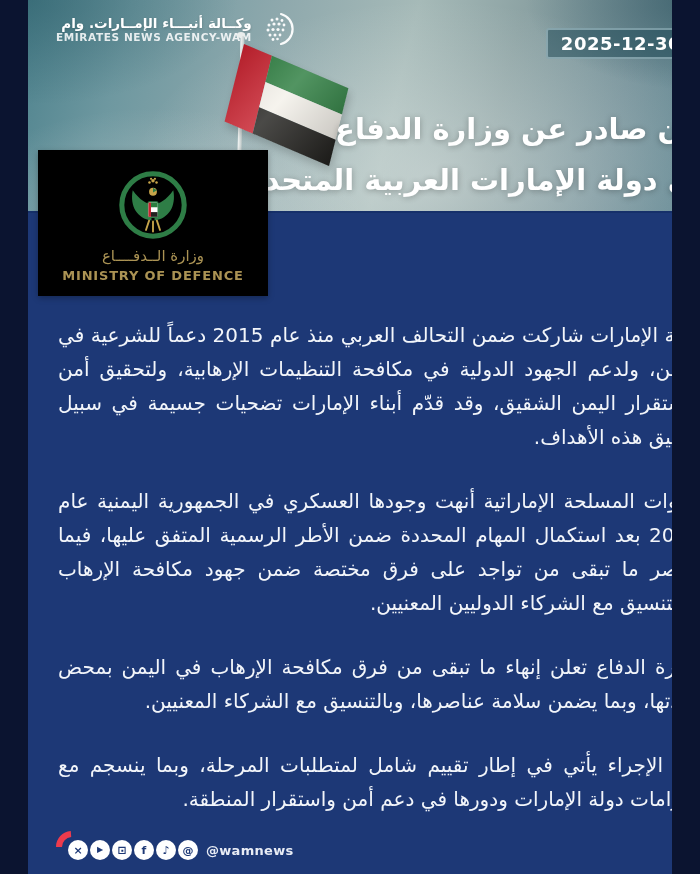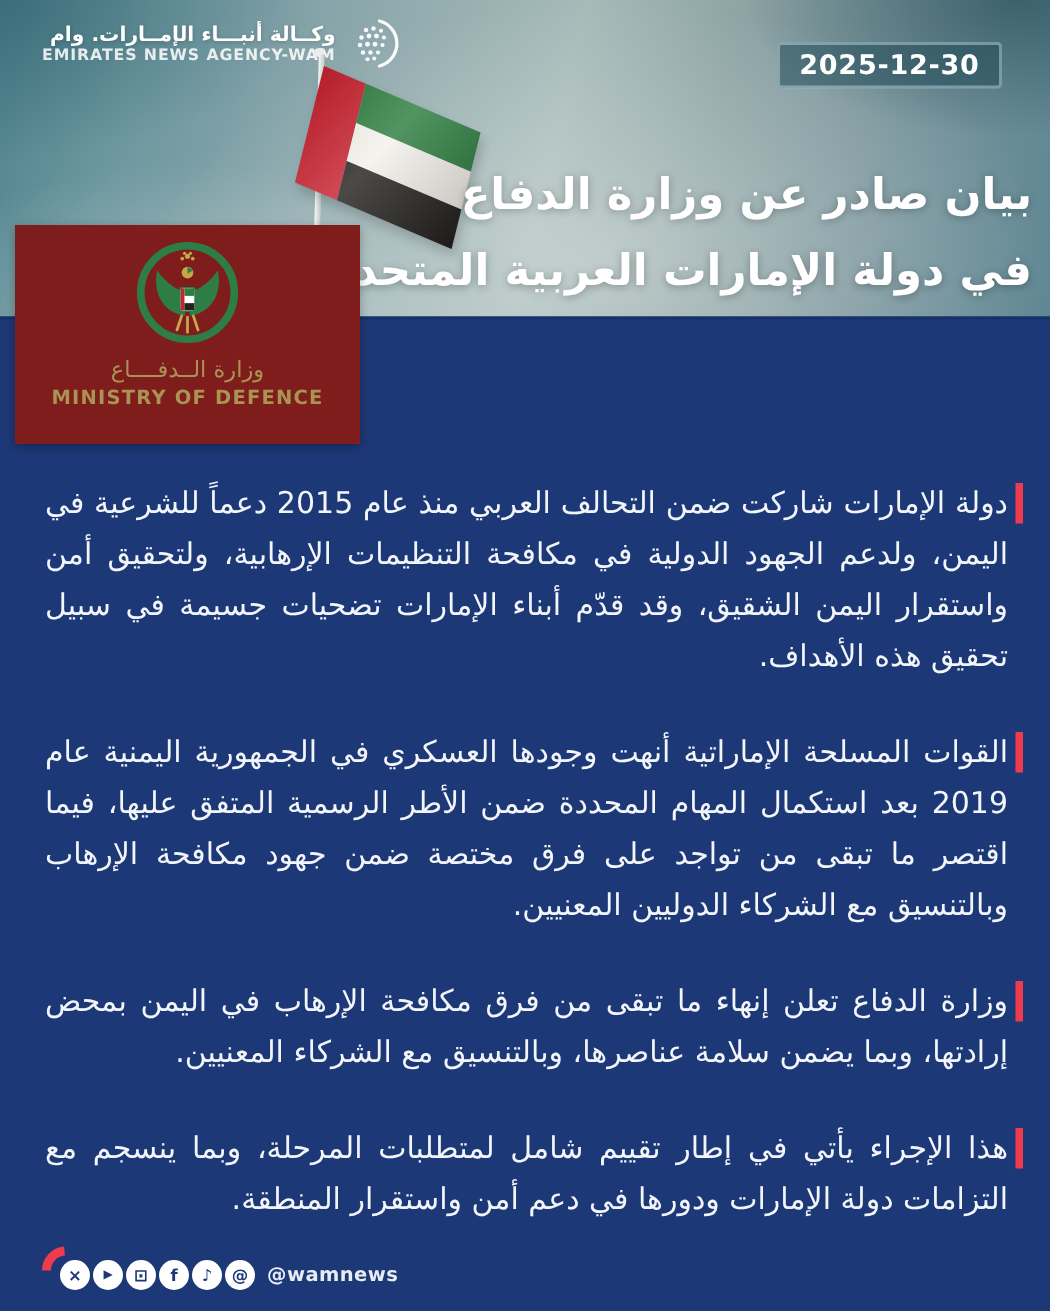--- a/index.html
+++ b/index.html
@@ -1,21 +1,21 @@
 <!DOCTYPE html>
 <html lang="ar" style="--navy: #1d3876; --accent-red: #ee3b4d; --gold: #ab9354; --emblem-green: #2e7d46;"><head>
 <meta charset="utf-8">
 <style>
   :root{
     --navy:#1d3876; --navy-deep:#16306a; --accent-red:#ee3b4d;
     --gold:#ab9354; --emblem-green:#2e7d46; --white:#ffffff;
   }
   html,body{margin:0;padding:0;background:#0b1430;}
   body{font-family:"DejaVu Sans","Liberation Sans",sans-serif;}
-  .canvas{position:relative;width:700px;height:874px;overflow:hidden;background:var(--navy);margin:0 auto;}
+  .canvas{position:relative;width:644px;height:874px;overflow:hidden;background:var(--navy);margin:0 auto;}
 
   
   .sky{
     position:absolute;left:0;top:0;width:700px;height:220px;
     background:
       radial-gradient(ellipse 260px 130px at 97% 0%, rgba(22,62,74,.55), rgba(22,62,74,0) 70%),
       radial-gradient(ellipse 300px 150px at 0% 0%, rgba(38,88,100,.5), rgba(38,88,100,0) 70%),
       radial-gradient(ellipse 430px 250px at 58% 80%, rgba(238,242,240,.45), rgba(238,242,240,0) 70%),
       radial-gradient(ellipse 300px 160px at 18% 100%, rgba(225,231,229,.35), rgba(225,231,229,0) 70%),
       linear-gradient(104deg,#4f838e 0%,#6e98a0 14%,#8fa9ad 34%,#a6bab8 52%,#8da3a4 66%,#77939b 82%,#5d8692 100%);
@@ -43,23 +43,23 @@
   .flag .hoist{width:27%;background:#c8222f;}
   .flag .stripes{flex:1;display:flex;flex-direction:column;}
   .flag .s-green{flex:1;background:#2c7d3f;}
   .flag .s-white{flex:1;background:#f4f1ea;}
   .flag .s-black{flex:1;background:#23221f;}
 
   .headline{position:absolute;right:12px;top:104px;direction:rtl;text-align:right;color:#fff;
     font-weight:bold;font-size:29px;line-height:51px;text-shadow:0 1px 6px rgba(0,0,0,.28);}
 
   
-  .mod-card{position:absolute;left:10px;top:150px;width:230px;height:146px;background:#7f1d1d;
+  .mod-card{position:absolute;left:10px;top:150px;width:230px;height:146px;background:#000000;
     box-shadow:0 2px 6px rgba(0,0,0,.28);display:flex;flex-direction:column;align-items:center;
-    padding-top:6px;box-sizing:border-box;z-index:5;}
+    padding-top:16px;box-sizing:border-box;z-index:5;}
   .mod-ar{color:var(--gold);font-size:15px;margin-top:3px;direction:rtl;white-space:nowrap;}
   .mod-en{color:var(--gold);font-size:13px;font-weight:bold;letter-spacing:.8px;margin-top:3px;white-space:nowrap;}
 
   
   .content{position:absolute;left:0;top:211px;width:700px;height:654px;background:var(--navy);
     border-top:2px solid var(--navy-deep);box-sizing:border-box;
     padding:105px 28px 0 30px;direction:rtl;}
   .para{position:relative;color:#f2f5fa;font-size:20px;line-height:34px;text-align:justify;
     margin:0 0 30px 0;}
   .para::before{content:"";position:absolute;right:-10px;top:4px;width:5px;height:27px;background:var(--accent-red);}

